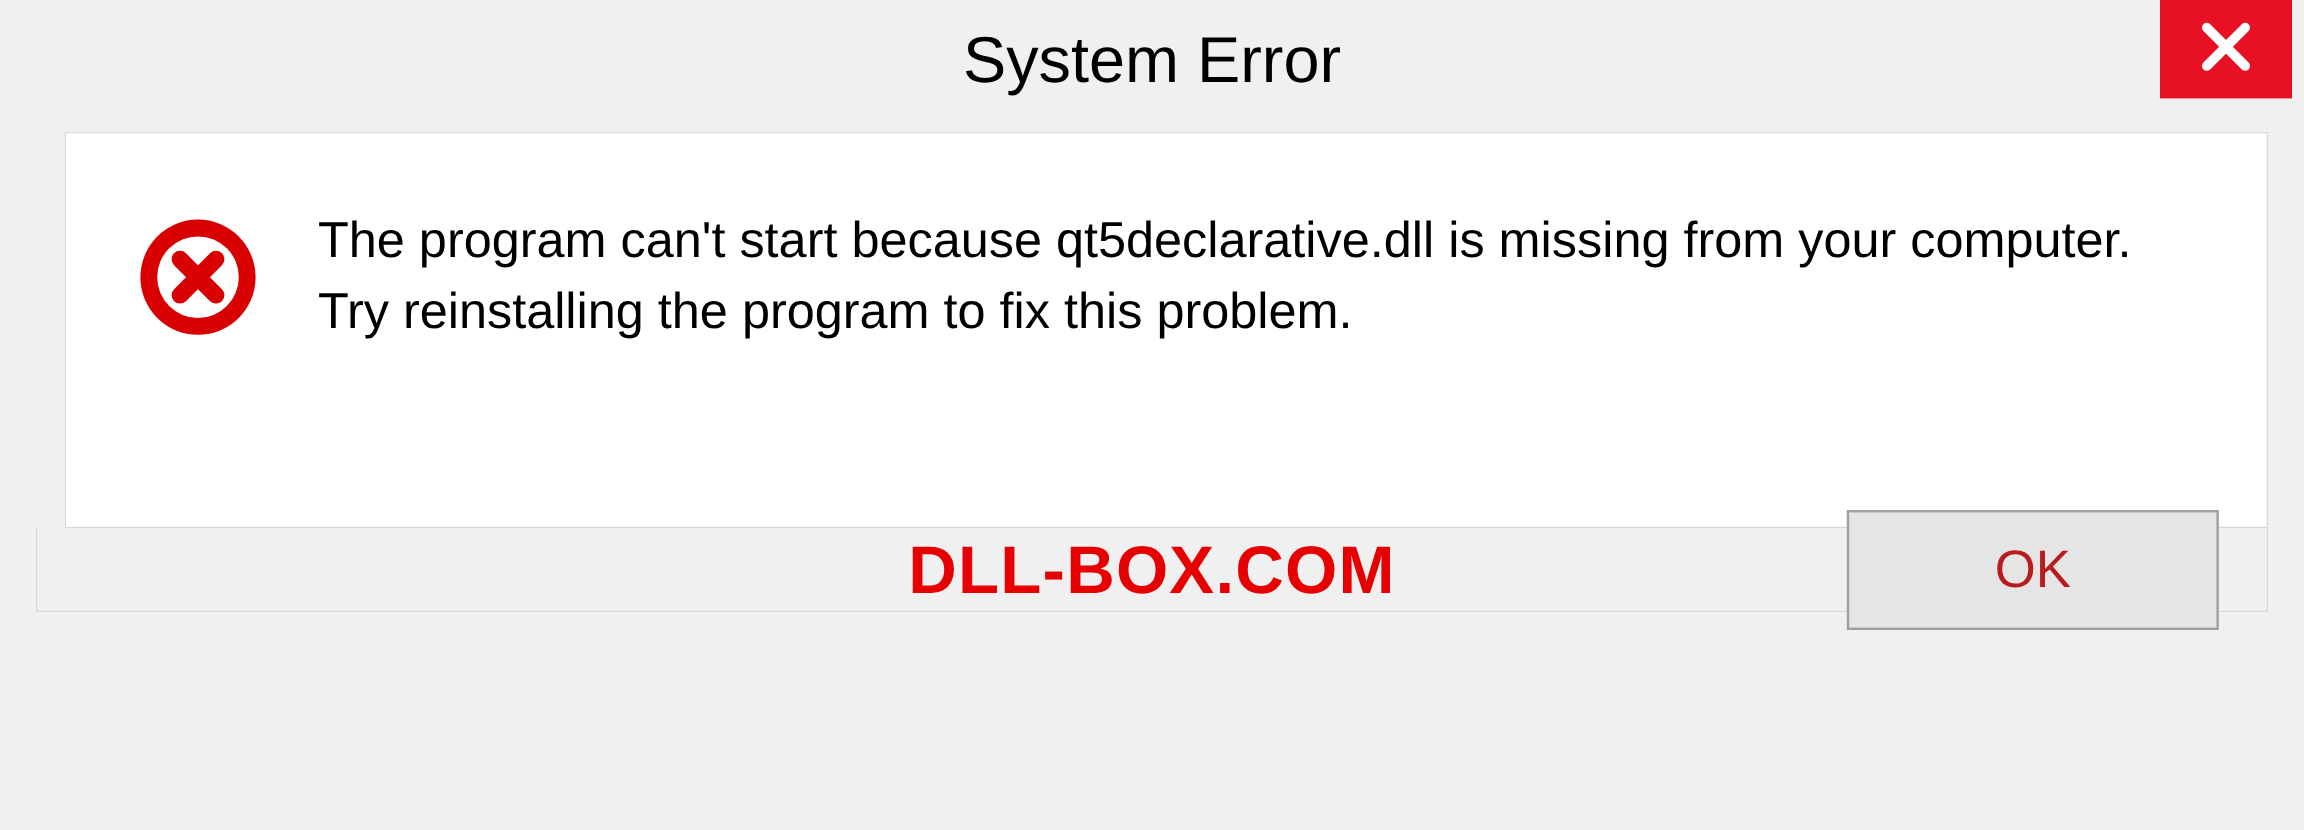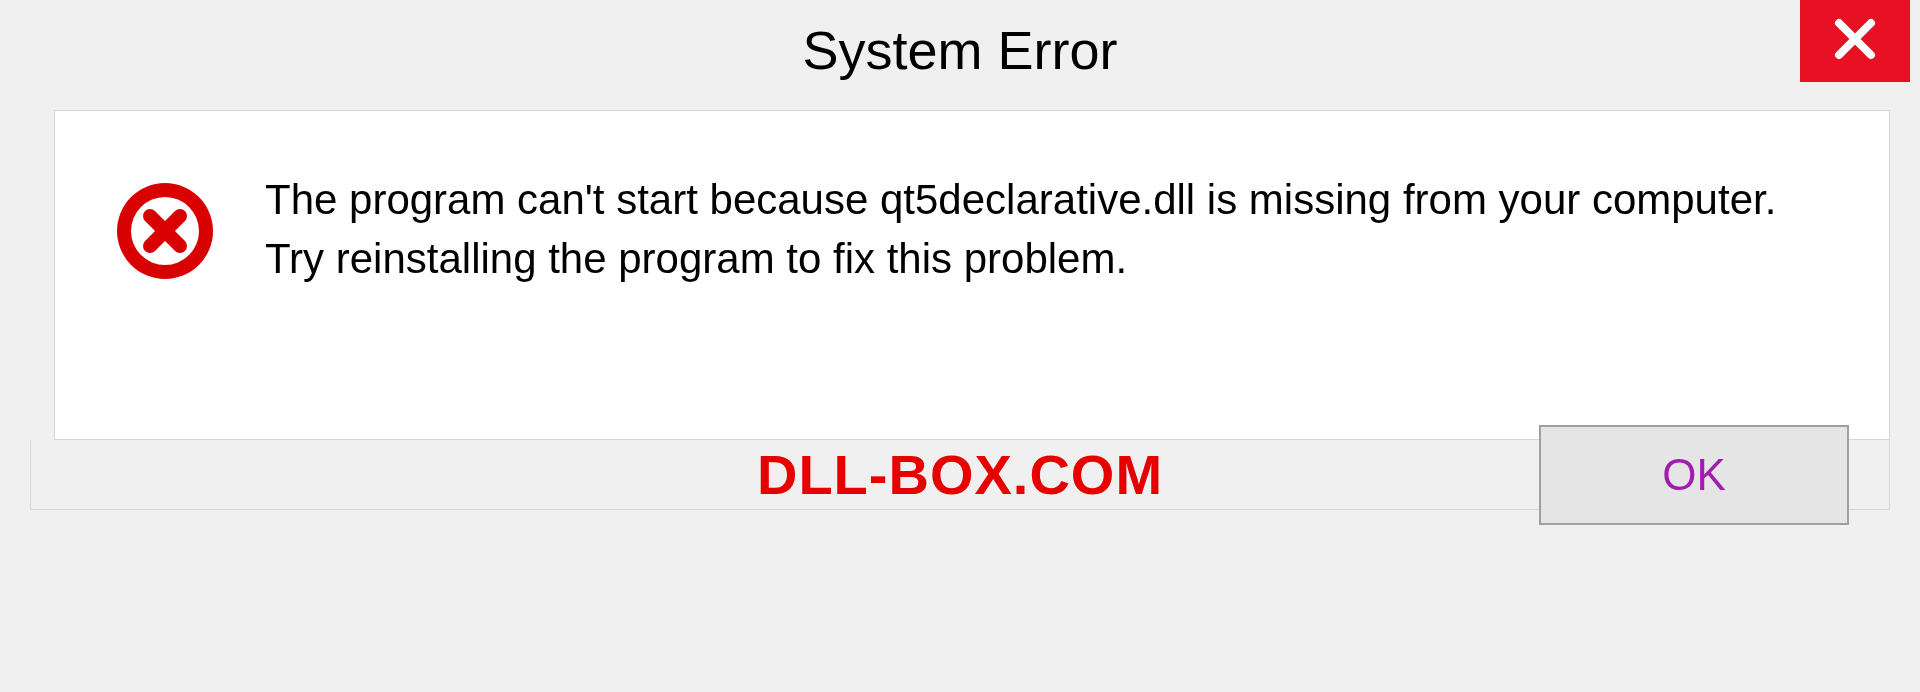--- a/index.html
+++ b/index.html
@@ -106,21 +106,21 @@
       color: #e60000;
       letter-spacing: 1px;
       white-space: nowrap;
     }
     .ok-button {
       width: 310px;
       height: 100px;
       background: #e5e5e5;
       border: 2px solid #a0a0a0;
       font-size: 44px;
-      color: #a21caf;
+      color: #b91c1c;
       display: flex;
       align-items: center;
       justify-content: center;
       cursor: pointer;
       font-family: inherit;
     }
   </style>
 </head>
 <body>
 

